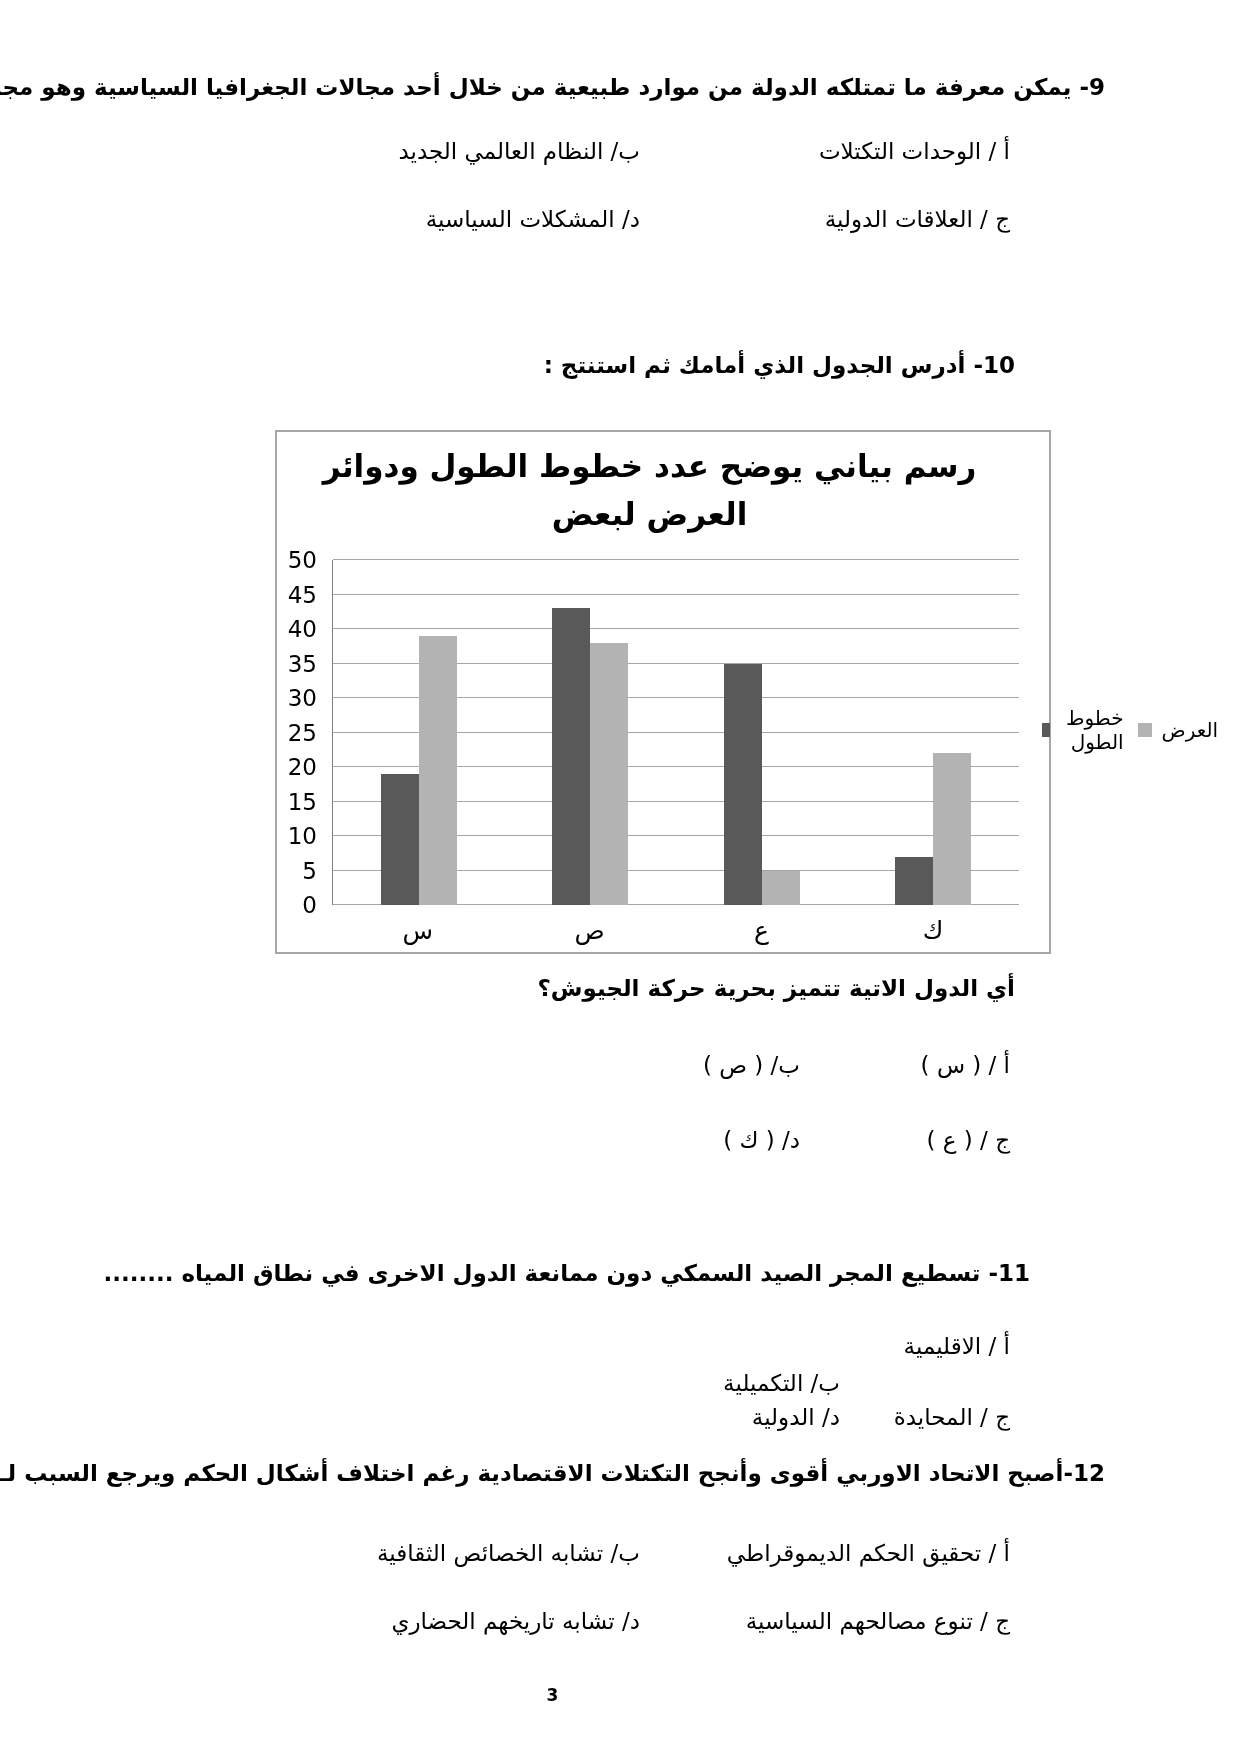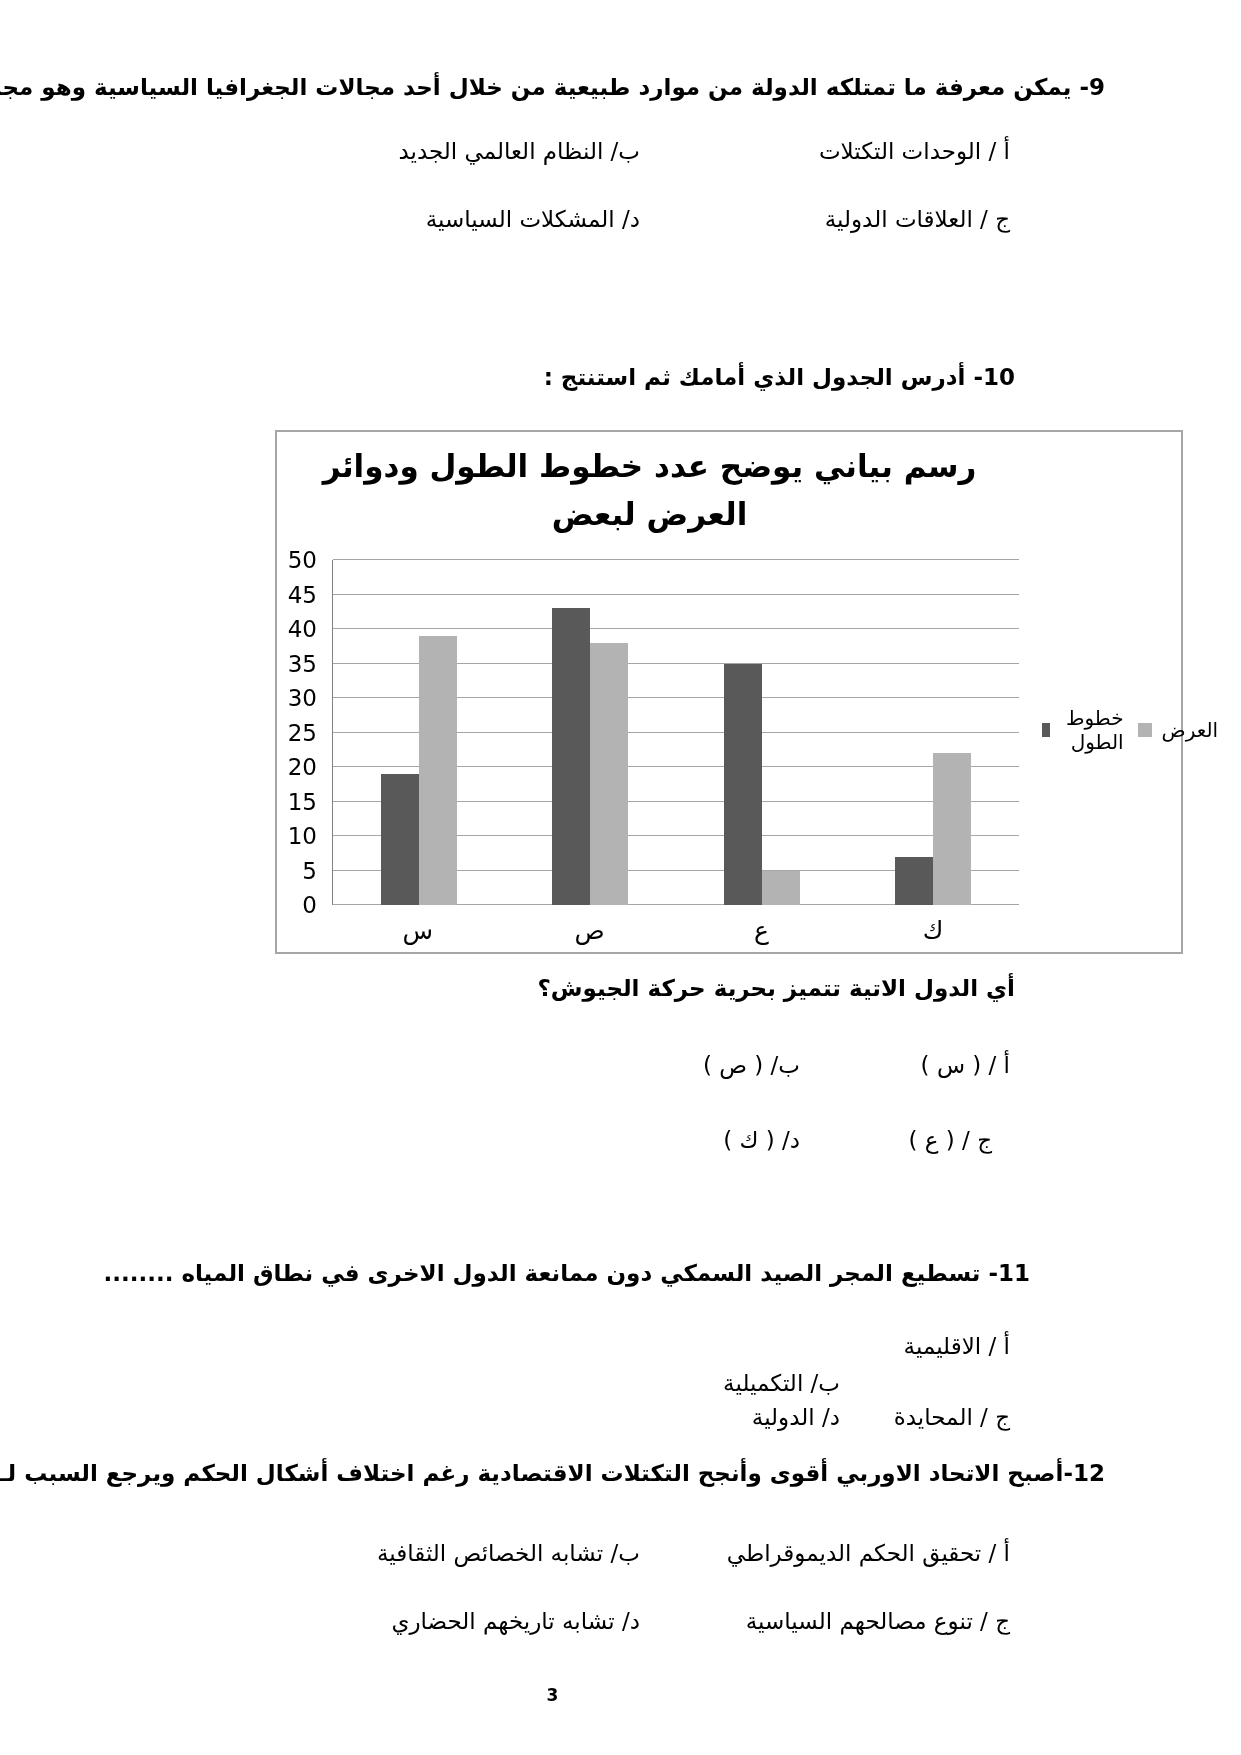--- a/index.html
+++ b/index.html
@@ -2,21 +2,21 @@
 <html><head>
 <meta charset="utf-8">
 <style>
   * { margin:0; padding:0; box-sizing:border-box; }
   html,body { background:#ffffff; }
   body { font-family:"DejaVu Sans", sans-serif; color:#000; }
   .page { position:relative; width:1241px; height:1755px; background:#fff; overflow:hidden; margin:0 auto; }
   .q   { position:absolute; direction:rtl; text-align:right; font-weight:bold; font-size:23px; white-space:nowrap; }
   .opt { position:absolute; direction:rtl; text-align:right; font-weight:normal; font-size:23px; white-space:nowrap; }
 
-  .chart-box { position:absolute; left:275px; top:430px; width:908px; height:524px;
+  .chart-box { position:absolute; left:275px; top:430px; width:776px; height:524px;
                border:2px solid #a6a6a6; background:#fff; }
   .chart-title { position:absolute; top:10px; left:0; width:745px; text-align:center;
                  direction:rtl; font-weight:bold; font-size:31px; line-height:48px; }
   .y-ticks { position:absolute; left:0; top:128px; width:48px; height:345px; }
   .ytick   { position:absolute; right:8px; transform:translateY(50%); font-size:23px; line-height:23px; }
   .plot    { position:absolute; left:55px; top:128px; width:687px; height:345px;
              border-left:1px solid #808080; }
   .gridline { position:absolute; left:0; right:0; height:1px; background:#a6a6a6; }
   .bar-group { position:absolute; bottom:0; transform:translateX(-50%); display:flex;
                align-items:flex-end; height:100%; }
@@ -34,21 +34,21 @@
 <body>
 
 <div class="page">
 
   <div class="q" style="top:74px; right:136px;">9- يمكن معرفة ما تمتلكه الدولة من موارد طبيعية من خلال أحد مجالات الجغرافيا السياسية وهو مجال ......</div>
   <div class="opt" style="top:138px; right:231px;">أ /  الوحدات التكتلات</div>
   <div class="opt" style="top:138px; right:601px;">ب/ النظام العالمي الجديد</div>
   <div class="opt" style="top:206px; right:231px;">ج / العلاقات الدولية</div>
   <div class="opt" style="top:206px; right:601px;">د/ المشكلات السياسية</div>
 
-  <div class="q" style="top:352px; right:226px;margin-top:12px;">10-  أدرس الجدول الذي أمامك ثم استنتج :</div>
+  <div class="q" style="top:352px; right:226px;">10-  أدرس الجدول الذي أمامك ثم استنتج :</div>
 
   <div class="chart-box">
     <div class="chart-title">
       <div>رسم بياني يوضح عدد خطوط الطول ودوائر العرض لبعض</div>
     </div>
     <div class="y-ticks">
         <div class="ytick" style="bottom: 0%;">0</div>
         <div class="ytick" style="bottom: 10%;">5</div>
         <div class="ytick" style="bottom: 20%;">10</div>
         <div class="ytick" style="bottom: 30%;">15</div>
@@ -103,21 +103,21 @@
         <div class="legend-row">
           <span class="legend-swatch" style="background: rgb(179, 179, 179);"></span>
           <span class="legend-label">العرض</span>
         </div>
       </div>
   </div>
 
   <div class="q" style="top:975px; right:226px;">أي الدول الاتية تتميز بحرية حركة الجيوش؟</div>
   <div class="opt" style="top:1052px; right:231px;">أ / ( س )</div>
   <div class="opt" style="top:1052px; right:441px;">ب/ ( ص )</div>
-  <div class="opt" style="top:1127px; right:249px;">ج / ( ع )</div>
+  <div class="opt" style="top:1127px; right:231px;">ج / ( ع )</div>
   <div class="opt" style="top:1127px; right:441px;text-align:right;">د/ ( ك )</div>
 
   <div class="q" style="top:1260px; right:211px;">11- تسطيع المجر الصيد السمكي دون ممانعة الدول الاخرى في نطاق المياه    ........</div>
   <div class="opt" style="top:1333px; right:231px;">أ / الاقليمية</div>
   <div class="opt" style="top:1370px; right:401px;">ب/ التكميلية</div>
   <div class="opt" style="top:1404px; right:231px;">ج / المحايدة</div>
   <div class="opt" style="top:1404px; right:401px;">د/ الدولية</div>
 
   <div class="q" style="top:1460px; right:136px;">12-أصبح الاتحاد الاوربي أقوى وأنجح التكتلات الاقتصادية رغم اختلاف أشكال الحكم ويرجع السبب لـ .</div>
   <div class="opt" style="top:1540px; right:231px;">أ / تحقيق الحكم الديموقراطي</div>

